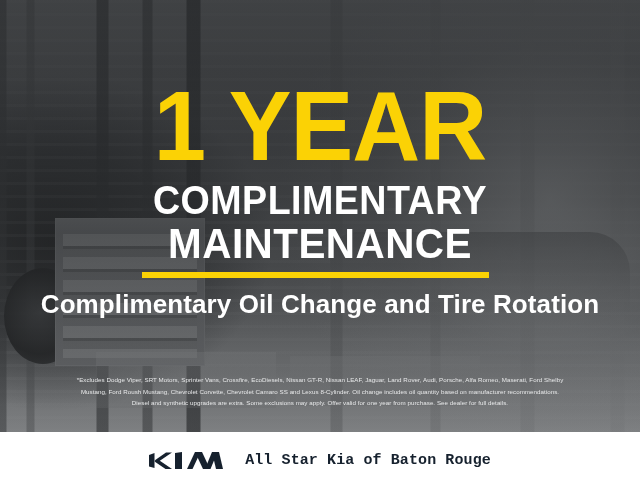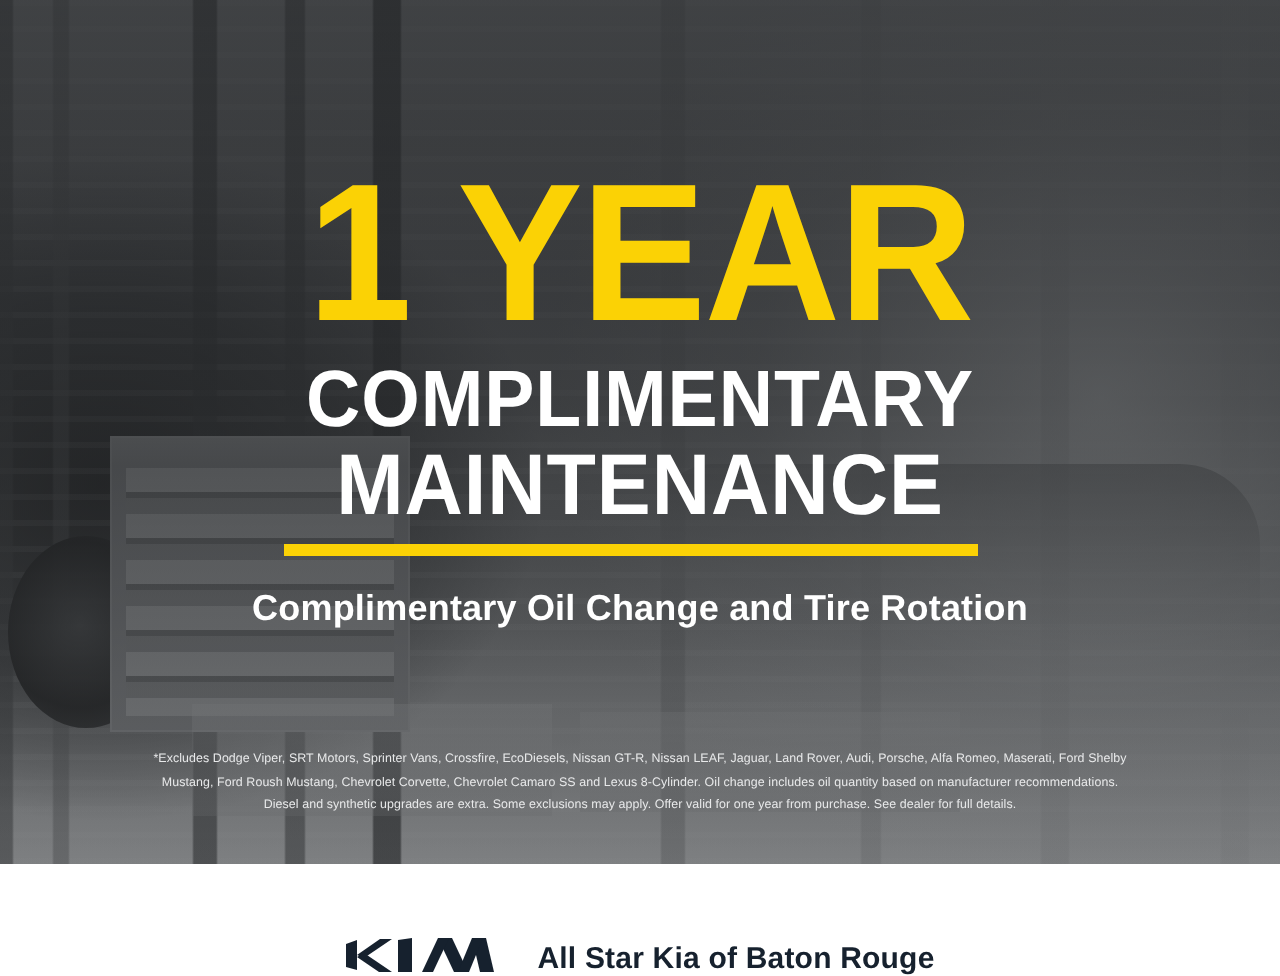--- a/index.html
+++ b/index.html
@@ -155,21 +155,21 @@
   #divider {
     position:absolute;
     left:142px; top:272px;
     width:347px; height:6px;
     background:#FBD205;
   }
 
   #subheadline {
     position:absolute;
     left:24px; right:24px; top:291px;
-    font-size:18px;
+    font-size:26px;
     line-height:27px;
     font-weight:bold;
     color:#ffffff;
     letter-spacing:.1px;
   }
   #subheadline .line2 { display:block; }
 
   #disclaimer {
     position:absolute;
     left:14px; right:14px; top:374px;
@@ -180,23 +180,24 @@
   }
   #disclaimer span { display:block; }
 
   
   #footer {
     position:absolute;
     left:0; top:432px;
     width:640px; height:56px;
     background:#ffffff;
     display:flex;
-    align-items:flex-end;
+    align-items:center;
     justify-content:center;
     gap:22px;
+    font-family:Liberation Mono, monospace;
   }
 
   #kia-logo { display:block; }
 
   #dealer-name {
     font-size:15px;
     font-weight:bold;
     color:#16212e;
     letter-spacing:.1px;
     white-space:nowrap;

